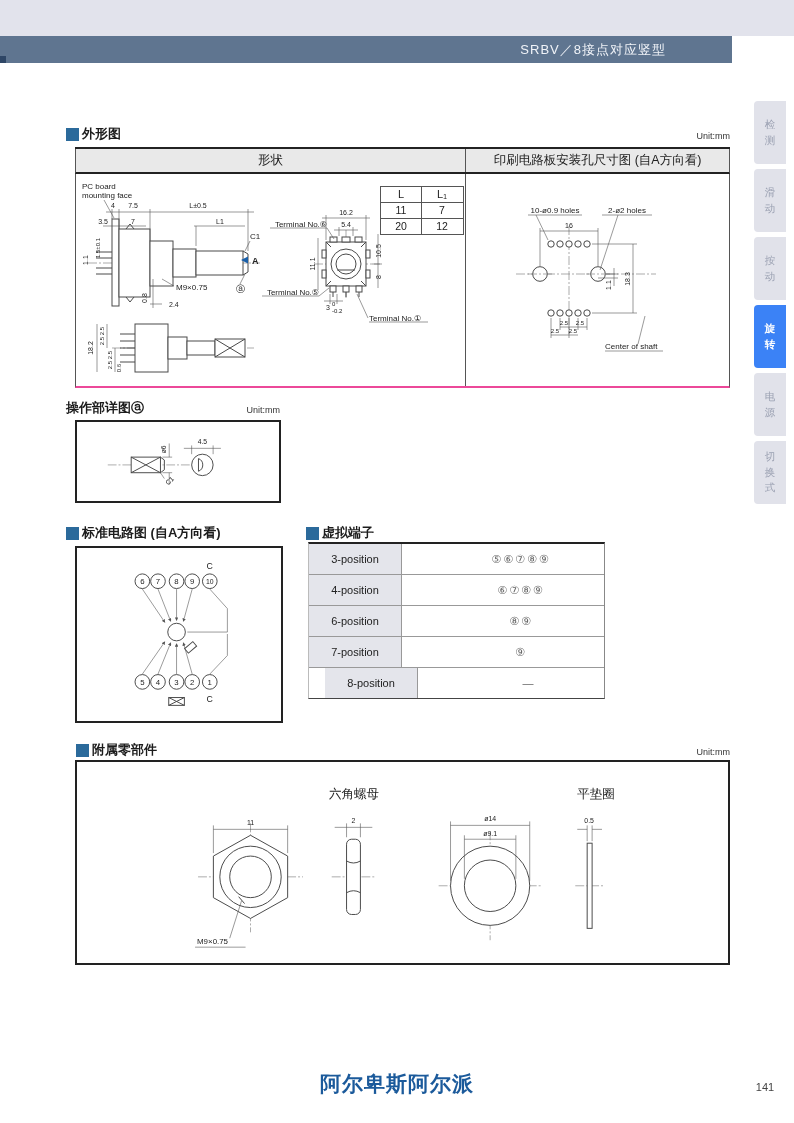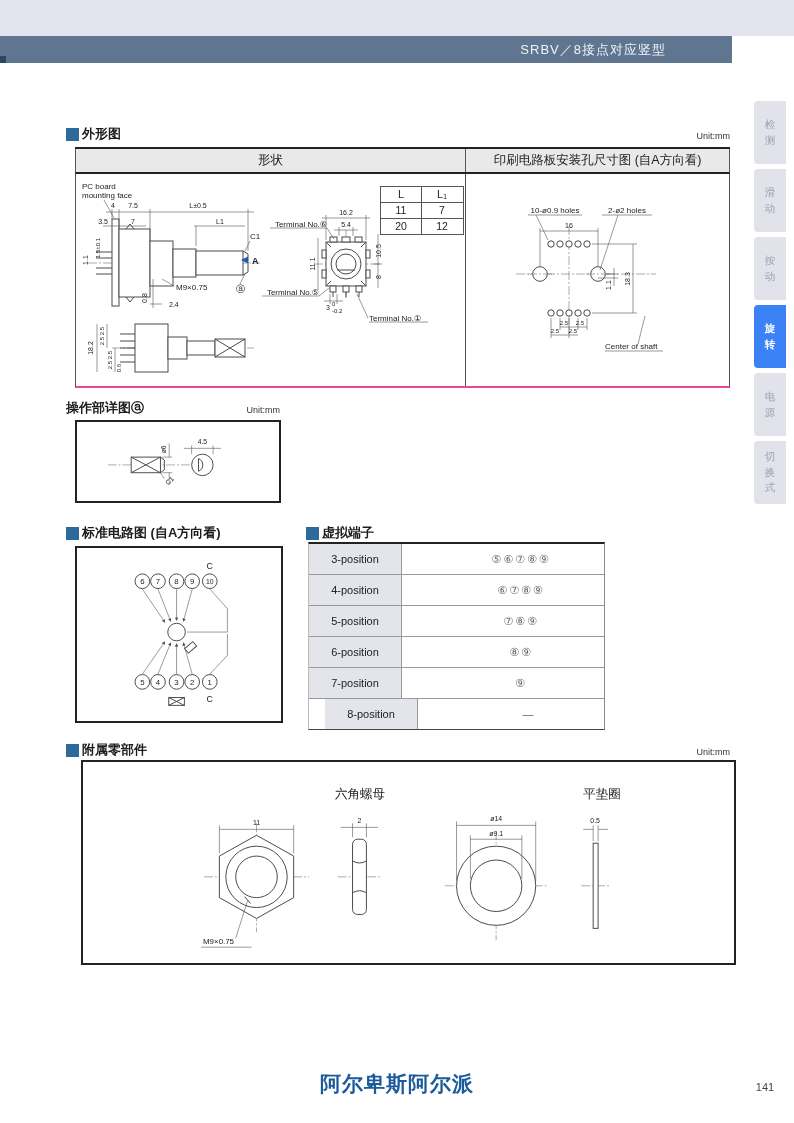--- a/index.html
+++ b/index.html
@@ -419,44 +419,40 @@
 <div class="abs vtable">
   <div class="vrow">
     <div class="vlabel">3-position</div>
     <div class="vvalue">⑤⑥⑦⑧⑨</div>
   </div>
   <div class="vrow">
     <div class="vlabel">4-position</div>
     <div class="vvalue">⑥⑦⑧⑨</div>
   </div>
   <div class="vrow">
-    <div class="vlabel">5-position</div>
-    <div class="vvalue">⑦⑧⑨</div>
-  </div>
-  <div class="vrow">
     <div class="vlabel">6-position</div>
     <div class="vvalue">⑧⑨</div>
   </div>
   <div class="vrow">
     <div class="vlabel">7-position</div>
     <div class="vvalue">⑨</div>
   </div>
   <div class="vrow">
     <div class="vlabel">8-position</div>
     <div class="vvalue">—</div>
   </div>
 </div>
 
-<div class="abs sec" style="left:66px;top:743px;">
+<div class="abs sec" style="left:76px;top:743px;">
   <span class="sq"></span>
   <span class="st">附属零部件</span>
 </div>
 <div class="abs unit" style="left:600px;top:747px;width:130px;">Unit:mm</div>
 
-<div class="abs box" style="left:81px;top:760px;width:651px;height:201px;">
+<div class="abs box" style="left:75px;top:760px;width:651px;height:201px;">
   <div class="abs acc-title" style="left:200px;top:24px;width:154px;">六角螺母</div>
   <div class="abs acc-title" style="left:442px;top:24px;width:154px;">平垫圈</div>
   <svg class="abs" style="left:0;top:0;" width="651" height="201" viewBox="0 0 653 203">
 
     <g>
       <line class="cl" x1="120" y1="116" x2="226" y2="116"></line>
       <line class="cl" x1="173" y1="62" x2="173" y2="172"></line>
       <path class="olw" d="M173,74 L210.5,95 L210.5,137 L173,158 L135.5,137 L135.5,95 Z"></path>
       <circle class="ol" cx="173" cy="116" r="31"></circle>
       <circle class="ol" cx="173" cy="116" r="21"></circle>

